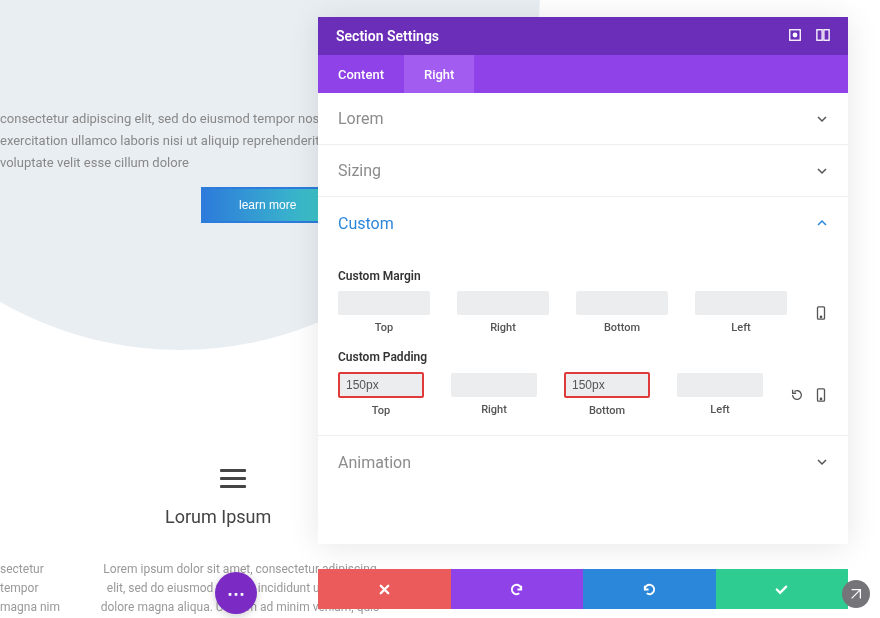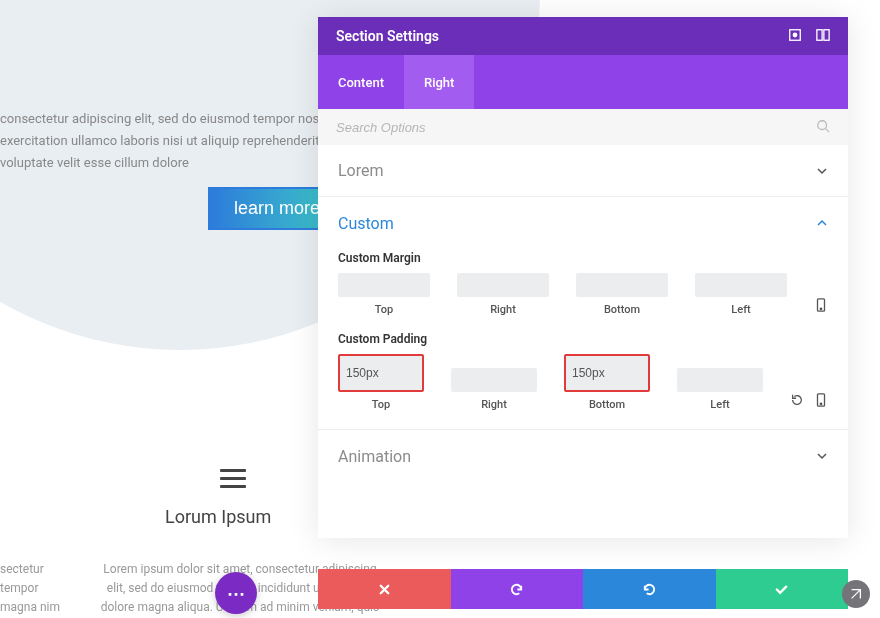--- a/index.html
+++ b/index.html
@@ -43,25 +43,25 @@
       left: 0;
       width: 370px;
       font-size: 13px;
       line-height: 1.7;
       color: #888;
       text-align: left;
     }
     .learn-more-btn {
       position: absolute;
       top: 187px;
-      left: 208px;
-      padding: 9px 24px;
+      left: 201px;
+      padding: 9px 36px;
       background: linear-gradient(90deg, #2d7bdb, #3ecbc5);
       color: #fff;
-      font-size: 18px;
+      font-size: 12px;
       font-weight: 400;
       border: 2px solid #2d7bdb;
       cursor: pointer;
     }
     .hamburger {
       position: absolute;
       top: 464px;
       left: 220px;
     }
     .hamburger div {
@@ -155,21 +155,21 @@
       font-weight: 600;
       text-align: center;
     }
     .panel-header-icons {
       display: flex;
       gap: 14px;
     }
     .panel-header-icons svg { width: 14px; height: 14px; }
     .panel-tabs {
       background: #8f42e8;
-      height: 54px;
+      height: 38px;
       display: flex;
       align-items: stretch;
     }
     .panel-tab {
       padding: 0 20px;
       display: flex;
       align-items: center;
       color: #fff;
       font-size: 13px;
       font-weight: 500;
@@ -220,47 +220,47 @@
     }
     .spacing-content {
       padding: 0 20px 18px 20px;
       border-bottom: 1px solid #eee;
     }
     .field-label {
       font-size: 12px;
       font-weight: 600;
       color: #333;
       margin-bottom: 8px;
-      margin-top: 2px;
+      margin-top: 20px;
     }
     .box-row {
       display: flex;
       gap: 27px;
-      align-items: flex-end;
+      align-items: center;
     }
     .box-col {
       flex: 1;
       display: flex;
       flex-direction: column;
       align-items: center;
     }
     .box-input {
       width: 100%;
       height: 24px;
       background: #ecedee;
       border: none;
       border-radius: 2px;
       font-size: 12px;
       padding: 0 6px;
       color: #555;
       outline: none;
     }
     .box-input.highlighted {
       border: 2px solid #e03a3a;
-      height: 38px;
+      height: 26px;
     }
     .box-sublabel {
       font-size: 11px;
       color: #555;
       margin-top: 6px;
       font-weight: 500;
     }
     .box-icons {
       display: flex;
       gap: 10px;
@@ -336,37 +336,34 @@
             <rect x="1" y="2" width="6" height="12"></rect>
             <rect x="9" y="2" width="6" height="12"></rect>
           </svg>
       </span>
     </div>
   </div>
   <div class="panel-tabs">
     <div class="panel-tab">Content</div>
     <div class="panel-tab active">Right</div>
   </div>
-  <div class="search-row">
-    <input type="text" placeholder="Search Options" style="">
-    <span>
-      <svg viewBox="0 0 16 16" fill="none" stroke="#bbb" stroke-width="1.5">
-          <circle cx="7" cy="7" r="5"></circle>
-          <path d="M11 11l4 4"></path>
-        </svg>
-    </span>
-  </div>
 
   <div class="section-row">
     <span class="section-label">Lorem</span>
     <svg class="chevron" viewBox="0 0 12 12" fill="none" stroke="#555" stroke-width="1.5">
         <path d="M2 4l4 4 4-4"></path>
       </svg>
   </div>
 
+  <div class="section-row">
+    <span class="section-label">Sizing</span>
+    <svg class="chevron" viewBox="0 0 12 12" fill="none" stroke="#555" stroke-width="1.5">
+        <path d="M2 4l4 4 4-4"></path>
+      </svg>
+  </div>
 
   <div class="section-row expanded" style="border-bottom:none">
     <span class="section-label">Custom</span>
     <svg class="chevron" viewBox="0 0 12 12" fill="none" stroke="#2b87da" stroke-width="1.5">
         <path d="M2 8l4-4 4 4"></path>
       </svg>
   </div>
 
   <div class="spacing-content">
     <div class="field-label">Custom Margin</div>

